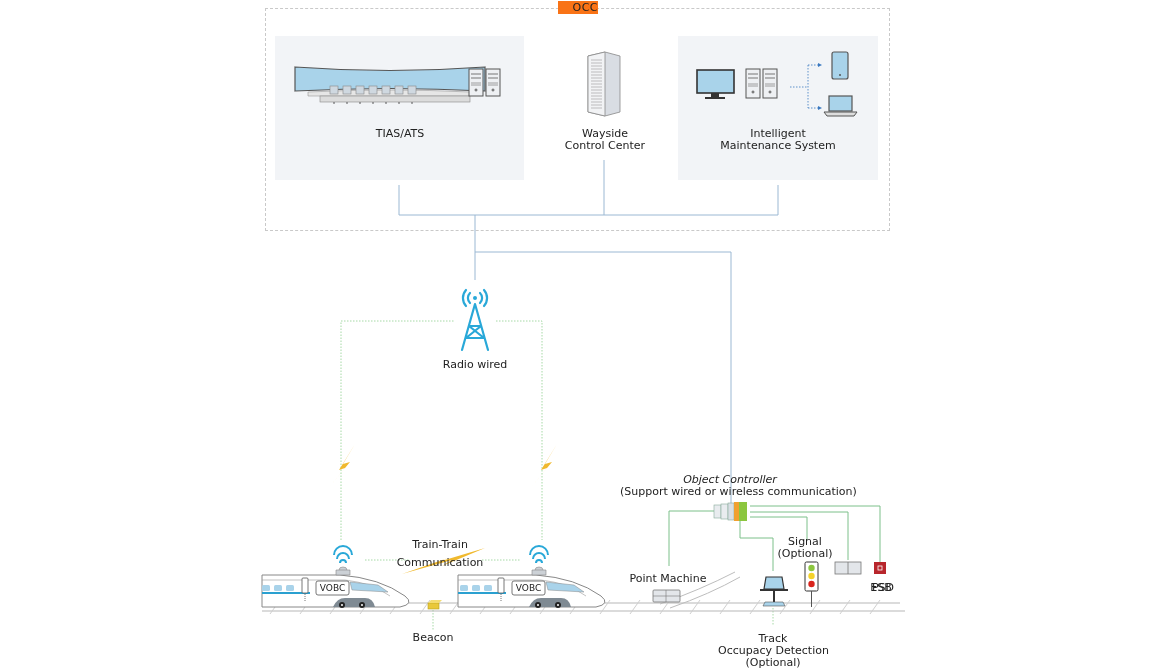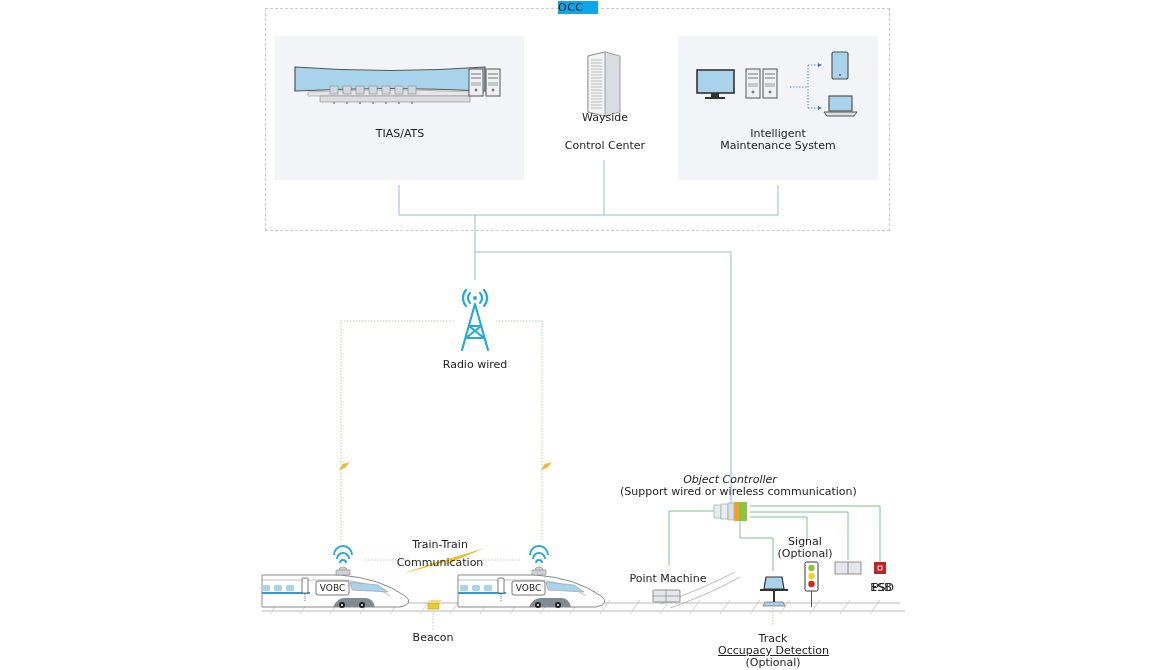--- a/index.html
+++ b/index.html
@@ -1,19 +1,19 @@
 <!DOCTYPE html>
 <html><head>
 <meta charset="utf-8">
 <style>
   html,body{margin:0;padding:0;background:#fff;}
   body{width:1162px;height:670px;position:relative;overflow:hidden;font-family:"DejaVu Sans","Liberation Sans",sans-serif;color:#222;}
   .lbl{position:absolute;font-size:11px;line-height:12px;text-align:center;white-space:nowrap;color:#222;}
   .occ-frame{position:absolute;left:265px;top:8px;width:625px;height:223px;border:1px dashed #c9c9c9;box-sizing:border-box;}
-  .occ-title{position:absolute;left:558px;top:1px;width:40px;background:#0ea5e9;font-size:11px;text-align:left;letter-spacing:0.5px;}
+  .occ-title{position:absolute;left:558px;top:1px;width:40px;background:#f97316;font-size:11px;text-align:right;letter-spacing:0.5px;}
   .panel{position:absolute;background:#f2f4f7;}
   svg{position:absolute;left:0;top:0;}
 </style>
 </head>
 <body>
 
 <div class="occ-frame"></div>
 <div class="occ-title">OCC</div>
 
 <div class="panel" style="left:275px;top:36px;width:249px;height:144px;"></div>
@@ -206,21 +206,21 @@
     <path d="M848 562 v12" stroke="#777" stroke-width="0.8"></path>
   </g>
 
   <g>
     <rect x="874" y="562" width="12" height="12" fill="#b8262c"></rect>
     <rect x="878" y="566" width="4" height="4" fill="none" stroke="#fff" stroke-width="0.8"></rect>
   </g>
 </svg>
 
 <div class="lbl" style="left:365px;top:128px;width:70px;">TIAS/ATS</div>
-<div class="lbl" style="left:555px;top:112px;width:100px;">Wayside</div>
+<div class="lbl" style="left:555px;top:128px;width:100px;">Wayside</div>
 <div class="lbl" style="left:555px;top:140px;width:100px;">Control Center</div>
 <div class="lbl" style="left:728px;top:128px;width:100px;">Intelligent</div>
 <div class="lbl" style="left:718px;top:140px;width:120px;">Maintenance System</div>
 
 <div class="lbl" style="left:435px;top:359px;width:80px;">Radio wired</div>
 
 <div class="lbl" style="left:400px;top:523px;width:80px;margin-top:16px;">Train-Train</div>
 <div class="lbl" style="left:395px;top:557px;width:90px;">Communication</div>
 
 <div class="lbl" style="left:316px;top:582px;width:33px;font-size:9px;">VOBC</div>
@@ -233,14 +233,14 @@
 
 <div class="lbl" style="left:628px;top:573px;width:80px;text-align:center;">Point Machine</div>
 
 <div class="lbl" style="left:775px;top:536px;width:60px;">Signal</div>
 <div class="lbl" style="left:775px;top:548px;width:60px;">(Optional)</div>
 
 <div class="lbl" style="left:868px;top:582px;width:30px;">PSD</div>
 <div class="lbl" style="left:866px;top:582px;width:30px;">ESB</div>
 
 <div class="lbl" style="left:743px;top:633px;width:60px;">Track</div>
-<div class="lbl" style="left:718px;top:645px;width:110px;text-decoration:underline;">Occupacy Detection</div>
+<div class="lbl" style="left:718px;top:645px;width:110px;">Occupacy Detection</div>
 <div class="lbl" style="left:743px;top:657px;width:60px;">(Optional)</div>
 
 </body></html>

